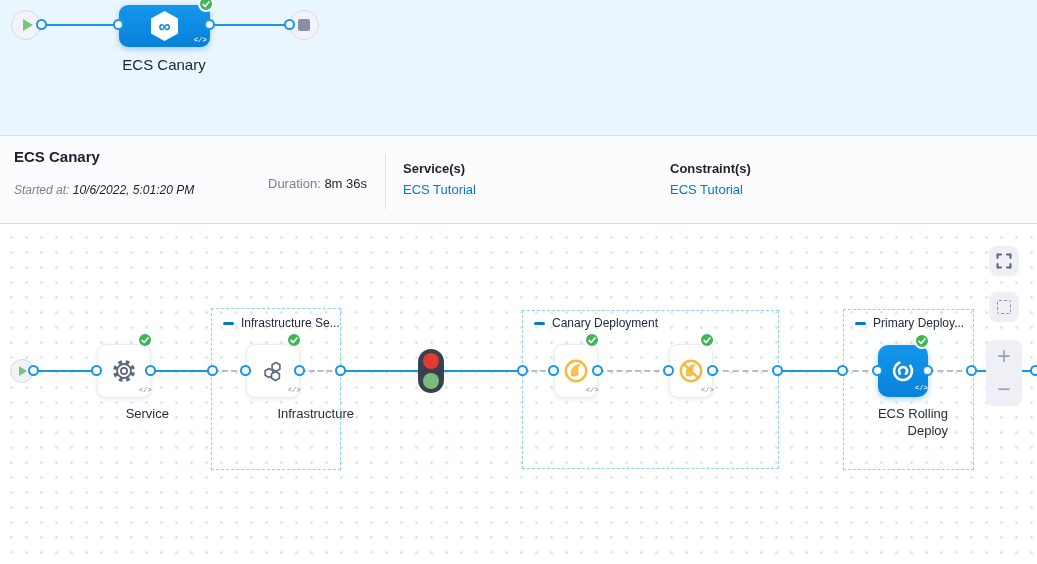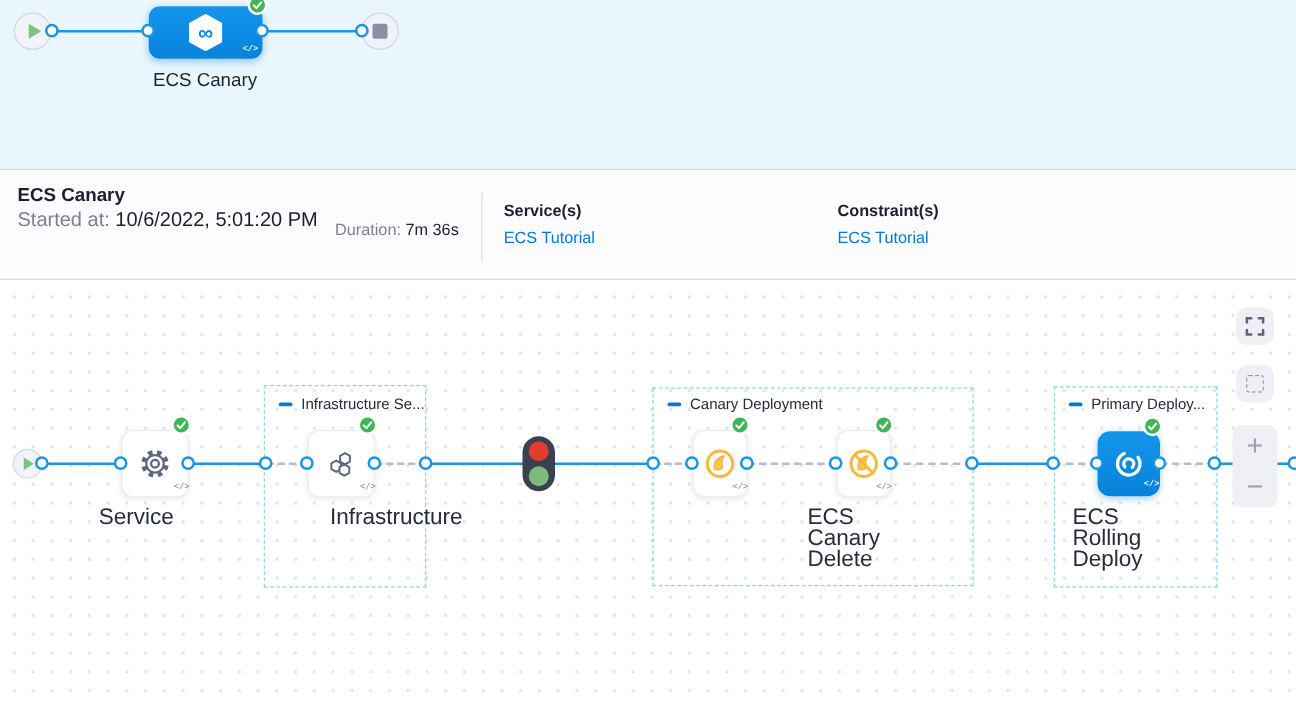--- a/index.html
+++ b/index.html
@@ -34,21 +34,21 @@
   .codebadge { position:absolute; font-size:7px; font-weight:bold; letter-spacing:0;
     color:#98a0ad; z-index:5; font-family:"Liberation Mono","DejaVu Sans Mono",monospace; }
   .codebadge.onblue { color:rgba(255,255,255,.92); }
   .banner-label { position:absolute; left:104px; top:56px; width:120px; text-align:center;
     font-size:15px; color:#1d2130; }
 
   
   .infobar { position:absolute; left:0; top:136px; width:1037px; height:88px;
     background:#fcfcfe; border-bottom:1px solid #d9dbe5; }
   .sum-title { position:absolute; left:14px; top:12px; font-size:15px; font-weight:bold; color:#1b1f2e; }
-  .sum-row { position:absolute; left:14px; top:32px; font-size:16px; color:#1b1f2e; }
+  .sum-row { position:absolute; left:14px; top:47px; font-size:12px; color:#1b1f2e;font-style:italic; }
   .glabel { color:#7c7e92; }
   .sum-duration { position:absolute; left:268px; top:40px; font-size:13px; color:#1b1f2e; }
   .vdivider { position:absolute; left:385px; top:18px; width:1px; height:55px; background:#dcdee6; }
   .kv { position:absolute; top:25px; }
   .kv .k { font-size:13px; font-weight:bold; color:#1b1f2e; margin-bottom:6px; }
   .kv .v { font-size:13px; color:#0278d5; cursor:pointer; }
   .kv-services { left:403px; } .kv-env { left:670px; }
 
   
   .canvas { position:absolute; left:0; top:224px; width:1037px; height:340px; background:#fff;
@@ -57,21 +57,21 @@
   .groupbox { position:absolute; border:1px dashed #8ed2f1; z-index:1; background:transparent; }
   .grouphead { position:absolute; display:flex; align-items:center; gap:7px; z-index:2; }
   .minus-ic { width:11px; height:3px; background:#0278d5; border-radius:2px; flex:none; }
   .grouphead span { font-size:12px; color:#242b3d; white-space:nowrap; }
   .card { position:absolute; top:120px; height:54px; background:#fff; border:1px solid #ecedf2;
     border-radius:9px; box-shadow:0 1px 4px rgba(40,41,61,.10); z-index:3;
     display:flex; align-items:center; justify-content:center; }
   .bluecard { position:absolute; top:121px; height:52px; background:linear-gradient(180deg,#1595ec,#0782da);
     border-radius:10px; z-index:3; display:flex; align-items:center; justify-content:center;
     box-shadow:0 2px 6px rgba(2,120,213,.35); }
-  .steplabel { position:absolute; top:181px; width:90px; text-align:left; font-size:18px;
+  .steplabel { position:absolute; top:181px; width:90px; text-align:right; font-size:13px;
     line-height:17px; color:#272d3f; z-index:2; }
   .traffic { position:absolute; left:418px; top:125px; width:26px; height:44px;
     background:#3a414e; border-radius:13px; z-index:3; }
   .traffic .red { position:absolute; left:5px; top:4px; width:16px; height:16px; border-radius:50%; background:#e23b30; }
   .traffic .green { position:absolute; left:5px; top:24px; width:16px; height:16px; border-radius:50%; background:#7cba7e; }
   .ctrl-btn { position:absolute; left:989px; width:30px; height:30px; background:#eef0f6;
     border-radius:8px; border:none; display:flex; align-items:center; justify-content:center;
     cursor:pointer; z-index:6; }
   .marquee-ic { width:14px; height:14px; border:1.5px dashed #8d93a8; border-radius:2px; }
   .zoompanel { position:absolute; left:986px; top:116px; width:36px; height:66px; background:#eef0f6;
@@ -116,21 +116,21 @@
   </div>
 
   <div class="infobar">
     <div class="sum-title">ECS Canary</div>
     <div class="sum-row">
       <span class="glabel">Started at:</span>
       <span>10/6/2022, 5:01:20 PM</span>
     </div>
     <div class="sum-duration">
       <span class="glabel">Duration:</span>
-      <span>7m 36s</span>
+      <span>8m 36s</span>
     </div>
     <div class="vdivider"></div>
     <div class="kv kv-services">
       <div class="k">Service(s)</div>
       <div class="v">ECS Tutorial</div>
     </div>
     <div class="kv kv-env">
       <div class="k">Constraint(s)</div>
       <div class="v">ECS Tutorial</div>
     </div>
@@ -227,21 +227,20 @@
         <path d="M9.5,18.5 C8.3,12.5 11.5,8.2 17.8,7.6 C15.4,10.2 15.2,13.4 16.4,17.2 C14.4,19.2 11.5,19.4 9.5,18.5 Z" fill="#f8c64a" stroke="#f0a92e" stroke-width="0.8"></path>
         <line x1="6.8" y1="6.8" x2="21.2" y2="21.2" stroke="#f6b93c" stroke-width="2.4" stroke-linecap="round"></line>
       </svg>
     </div>
     <div class="badge" style="left:699px;top:108px;">
       <svg width="10" height="10" viewBox="0 0 12 12">
           <polyline points="2.5,6.5 5,9 9.5,3.5" fill="none" stroke="#fff" stroke-width="2" stroke-linecap="round" stroke-linejoin="round"></polyline>
         </svg>
     </div>
     <div class="codebadge" style="left:701px;top:162px;">&lt;/&gt;</div>
-    <div class="steplabel" style="left:646px;">ECS Canary Delete</div>
 
     <div class="bluecard" style="left:878px;width:50px;">
       <svg width="28" height="28" viewBox="-14 -14 28 28">
         <circle r="9" fill="none" stroke="#fff" stroke-width="2.6" stroke-dasharray="44 13" stroke-linecap="round" transform="rotate(-35)"></circle>
         <circle r="4" fill="none" stroke="#fff" stroke-width="2.6" stroke-dasharray="18 8" stroke-linecap="round" transform="rotate(140)"></circle>
       </svg>
     </div>
     <div class="badge" style="left:914px;top:109px;">
       <svg width="10" height="10" viewBox="0 0 12 12">
           <polyline points="2.5,6.5 5,9 9.5,3.5" fill="none" stroke="#fff" stroke-width="2" stroke-linecap="round" stroke-linejoin="round"></polyline>

